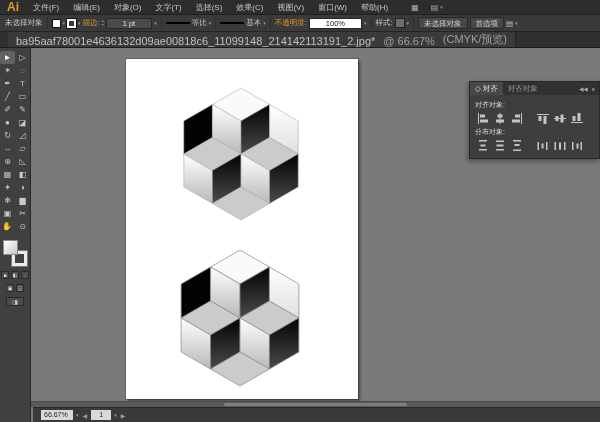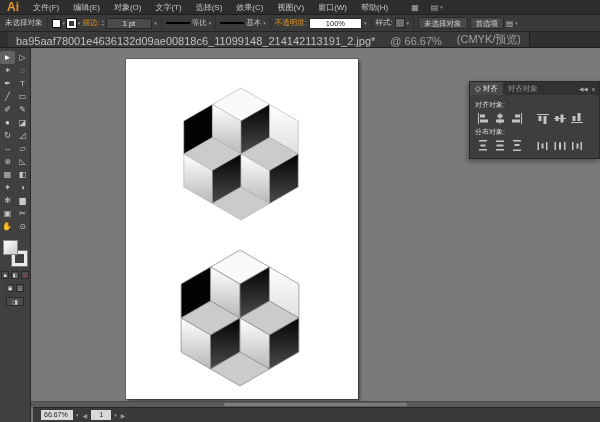--- a/index.html
+++ b/index.html
@@ -29,21 +29,21 @@
 .spin{display:flex;flex-direction:column;font-size:4px;color:#999;line-height:4px}
 .linepreview{width:24px;height:2px;background:#000;flex:0 0 auto}
 .cbtn{background:#484848;border:1px solid #292929;border-radius:2px;padding:0 5px;height:12px;
   line-height:11px;color:#cecece}
 .style-swatch{width:10px;height:10px;background:#6d6d6d;border:1px solid #222}
 
 
 .tabbar{height:16px;background:#303030;border-bottom:1px solid #1c1c1c;display:flex;align-items:stretch;padding-left:8px}
 .doc-tab{background:#3a3a3a;display:flex;align-items:flex-end;padding:0 8px;border-right:1px solid #222;
   font-size:11px;color:#c0c0c0;white-space:nowrap}
-.doc-tab .dim{color:#9f9f9f;margin-left:15px}
+.doc-tab .dim{color:#9f9f9f;margin-left:8px}
 
 
 .main{position:absolute;top:48px;left:0;right:0;bottom:0;display:flex}
 .toolbar{width:31px;background:var(--toolbar-bg,#404040);border-right:1px solid #292929;padding-top:3px;flex:0 0 auto}
 .tools{display:grid;grid-template-columns:15px 15px;justify-content:center}
 .tool{height:13px;display:flex;align-items:center;justify-content:center;font-size:8px;color:#c9c9c9}
 .tool.active{background:#626262;border-radius:2px;color:#fff}
 .colorwells{margin:7px auto 0;width:24px;height:26px;position:relative}
 .fillwell{position:absolute;left:0;top:0;width:15px;height:15px;z-index:2;
   background:linear-gradient(135deg,#ffffff,#c9c9c9);border:1px solid #8a8a8a}

